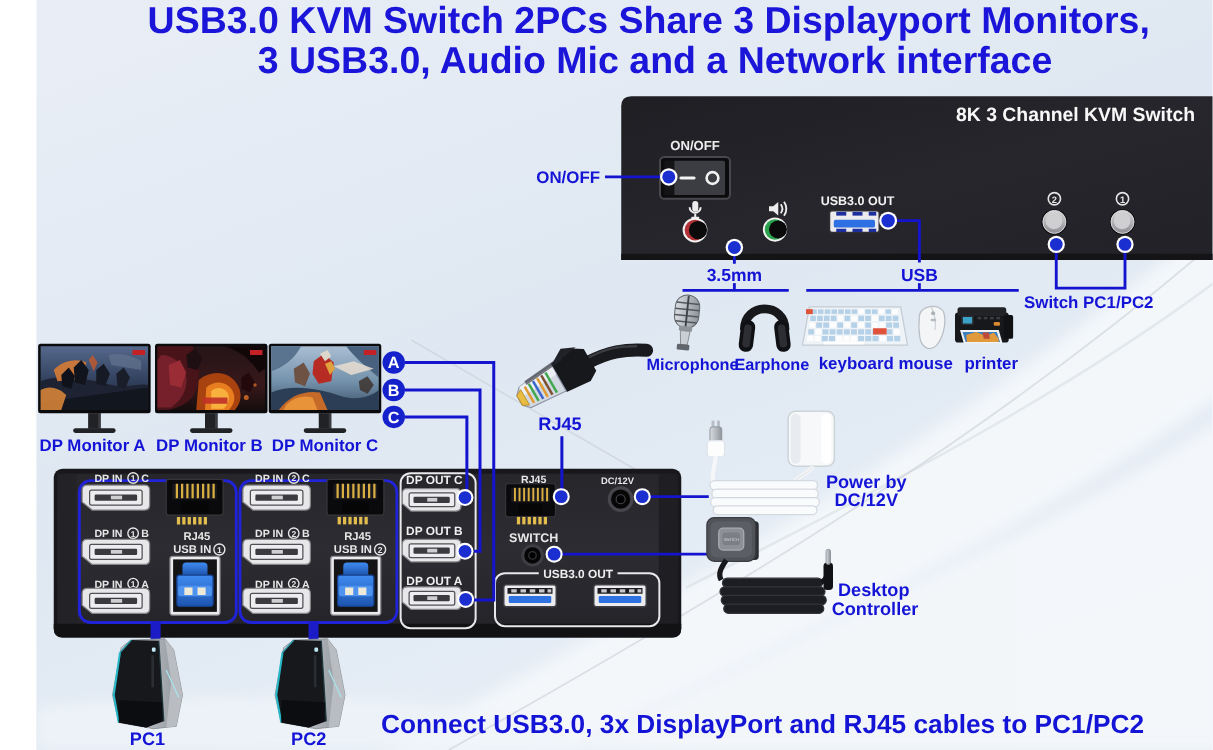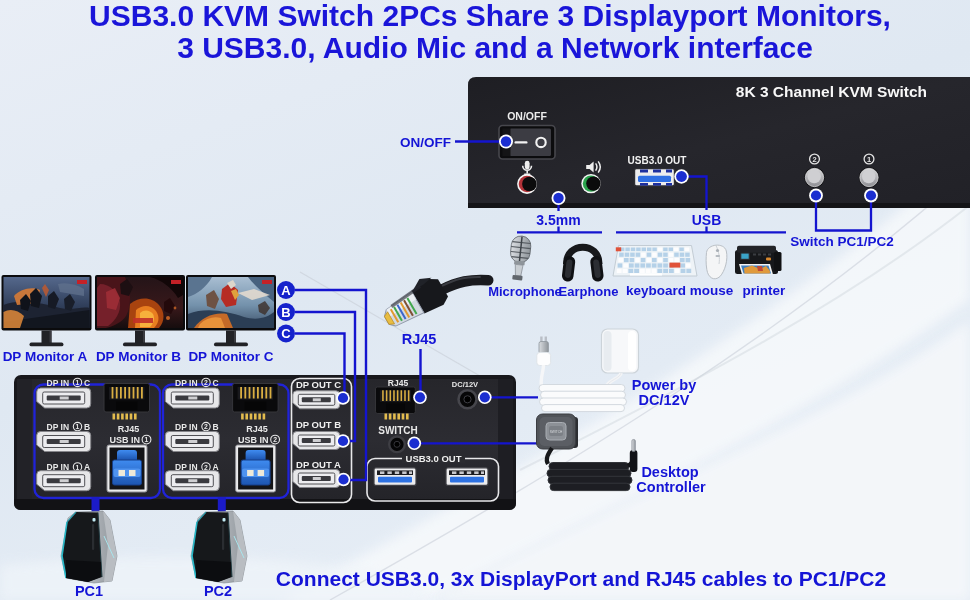--- a/index.html
+++ b/index.html
@@ -1,17 +1,17 @@
 <!DOCTYPE html>
 <html><head>
 <meta charset="utf-8">
 <style>
 html,body{margin:0;padding:0;}
 body{width:970px;height:600px;overflow:hidden;font-family:"Liberation Sans",sans-serif;}
-#stage{position:relative;width:821px;height:600px;}
+#stage{position:relative;width:821px;height:600px;padding-left:29px;}
 svg{display:block;}
 </style>
 </head>
 <body>
 <div id="stage">
 <svg width="970" height="600" viewBox="0 0 970 600" font-family="Liberation Sans, sans-serif">
 <defs>
   <filter id="soft" x="-20%" y="-20%" width="140%" height="140%">
           <feGaussianBlur stdDeviation="6"></feGaussianBlur>
         </filter>

